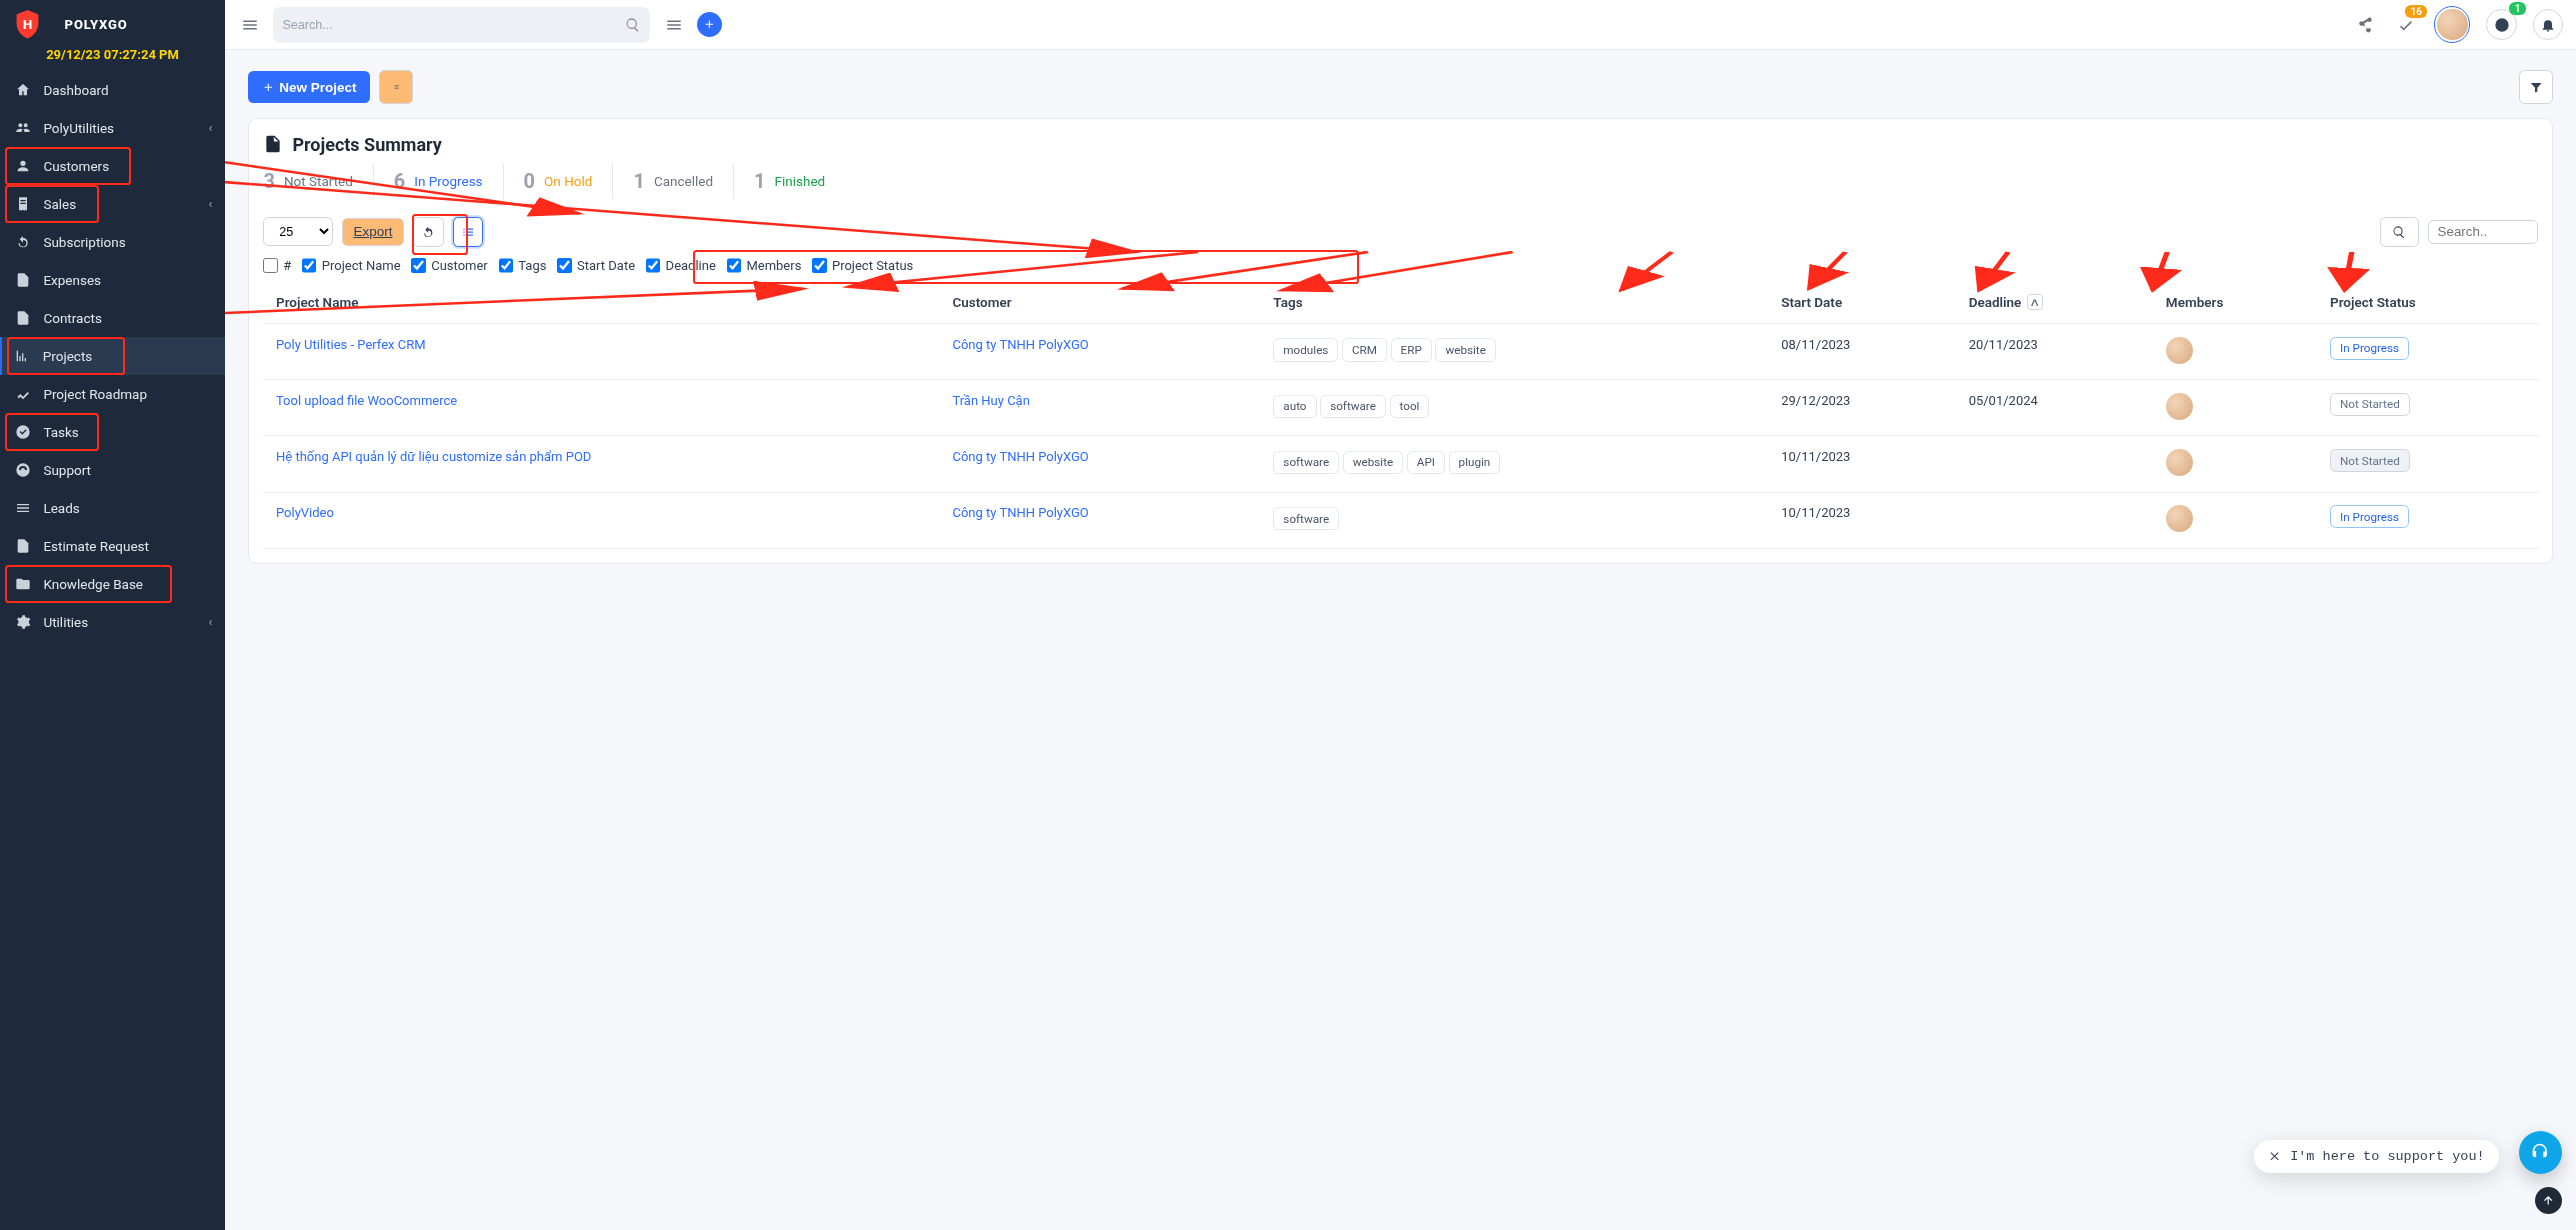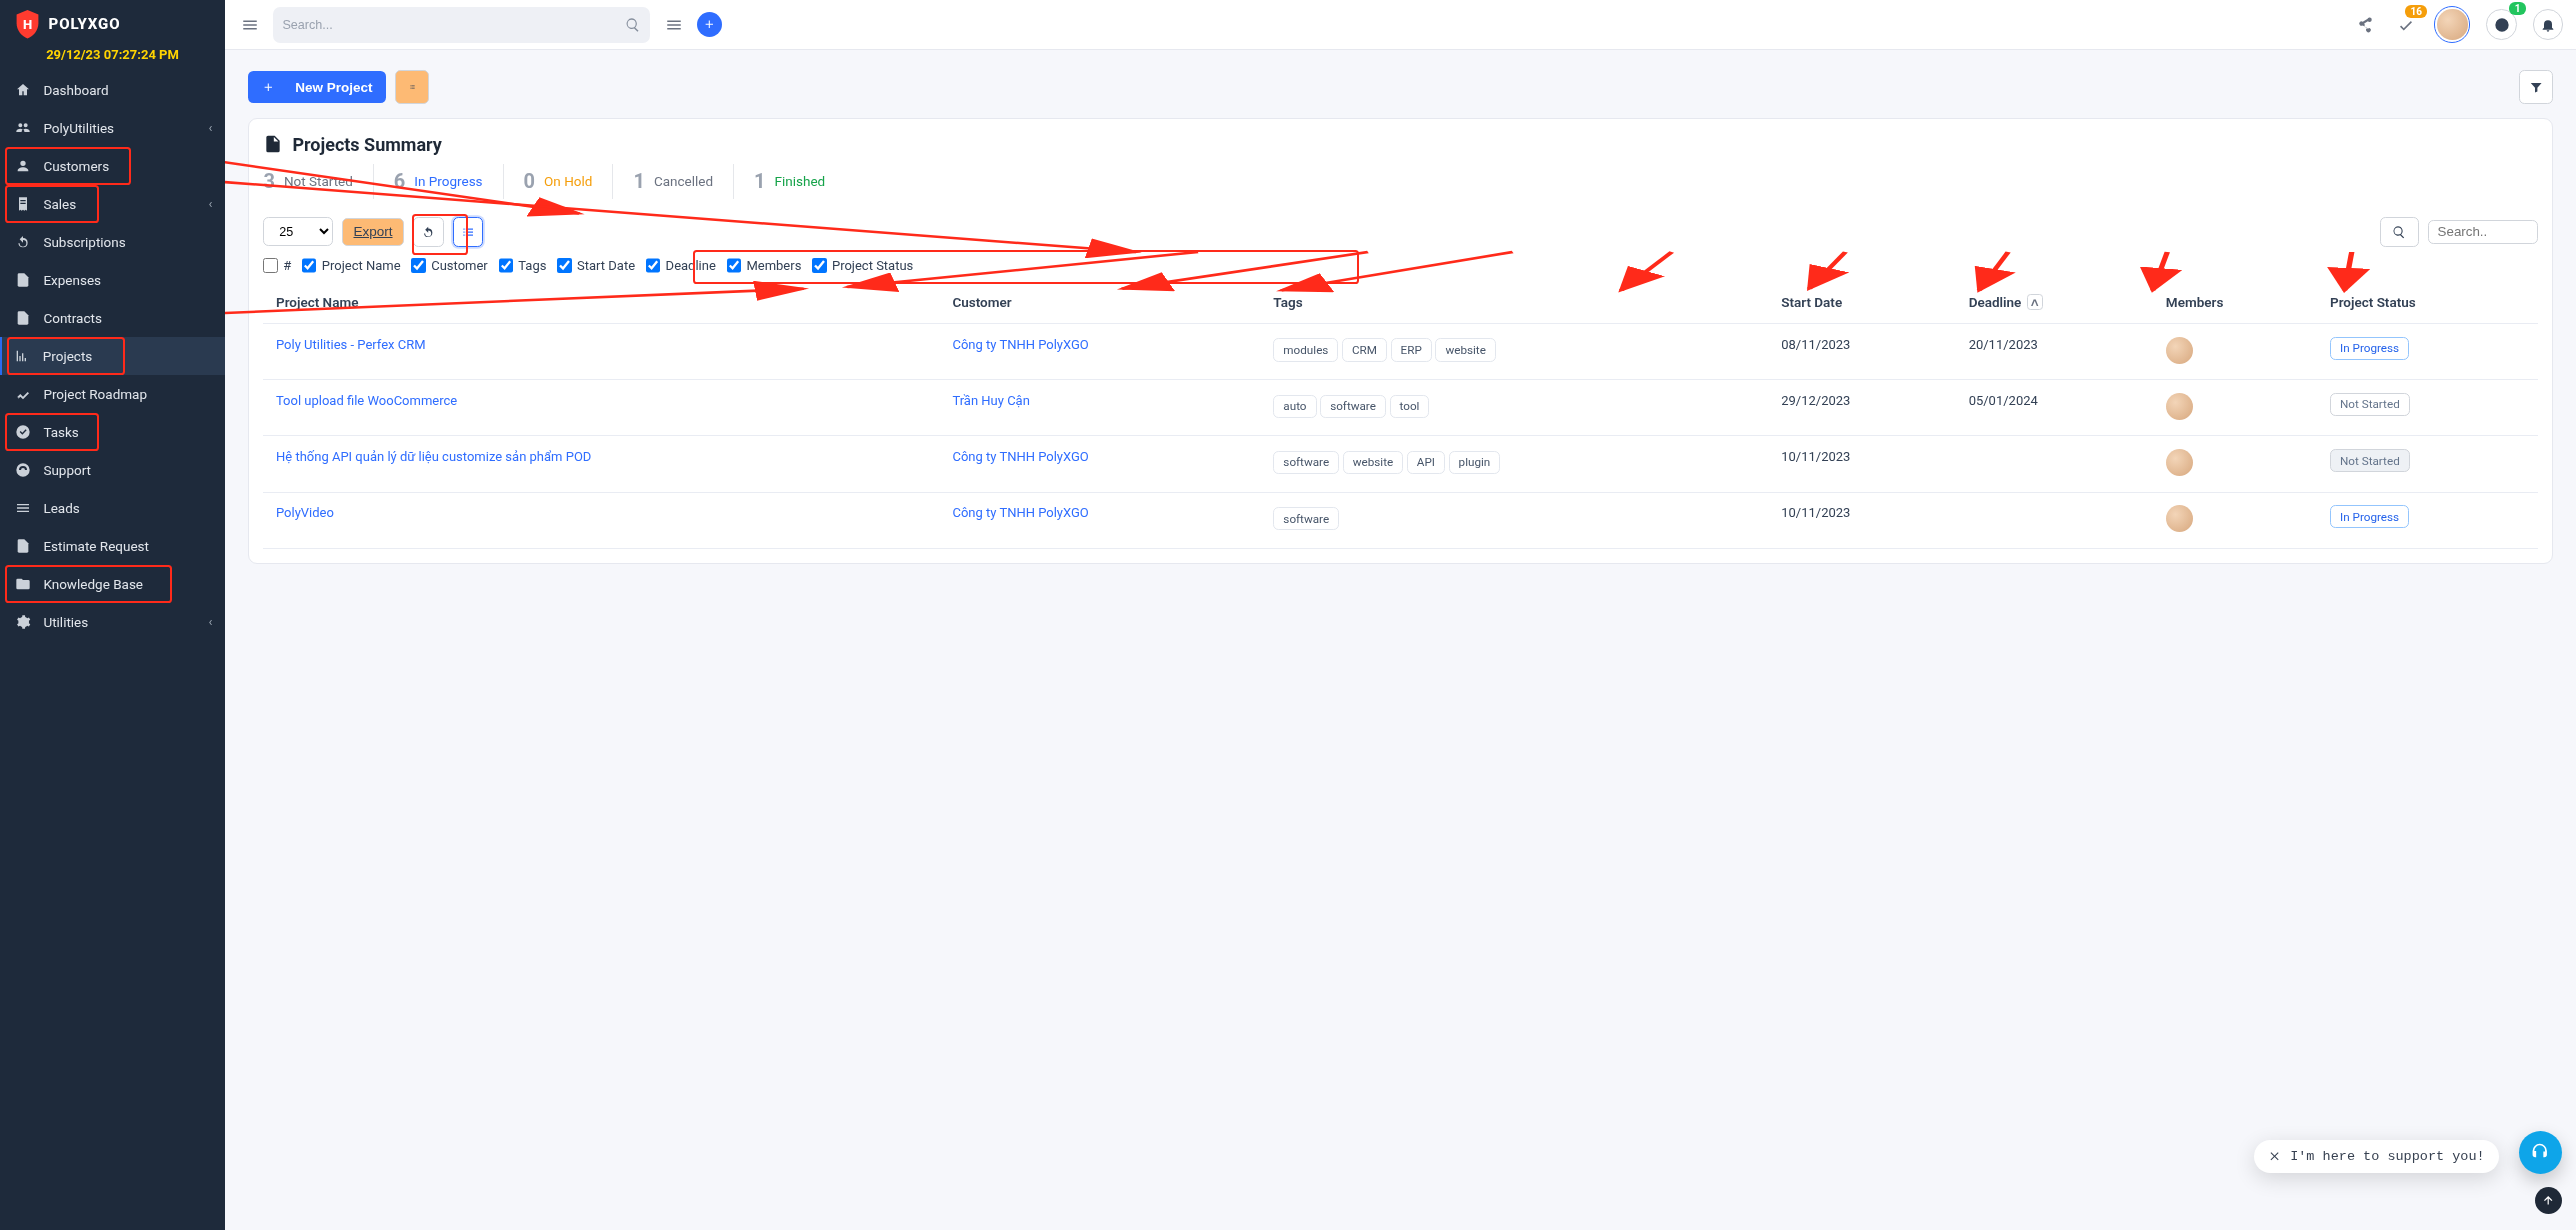--- a/index.html
+++ b/index.html
@@ -3,21 +3,21 @@
 <meta charset="utf-8">
 <style>
   * { box-sizing: border-box; margin: 0; padding: 0; }
   html, body { height: 100%; }
   body { font-family: -apple-system, BlinkMacSystemFont, "Segoe UI", Roboto, sans-serif; background: #f6f7fb; color: #334155; font-size: 13px; }
   .app { display: flex; height: 100%; min-height: 100vh; }
   
   .sidebar { width: 225px; background: #1e2a3b; color: #cbd1d9; flex: 0 0 225px; display: flex; flex-direction: column; }
   .brand { display: flex; align-items: center; gap: 7.2px; padding: 9px 14.4px 3.6px; }
   .brand-badge { width: 27px; height: 30.5px; }
-  .brand-text { color: #fff; font-weight: 800; letter-spacing: 0.9px; font-size: 15px; }
+  .brand-text { color: #fff; font-weight: 800; letter-spacing: 0.9px; font-size: 13px; margin-left: 16px; }
   .clock { color: #ffd400; text-align: center; font-weight: 700; font-size: 13px; padding: 3.6px 0 9px; }
   .navlist { list-style: none; display: flex; flex-direction: column; }
   .nav-item { display: flex; align-items: center; gap: 10.8px; padding: 9px 12.6px; color: #e2e6ec; cursor: pointer; position: relative; }
   .nav-item .ico { width: 20px; height: 20px; display: inline-flex; align-items: center; justify-content: center; color: #cbd1d9; }
   .nav-item .label { flex: 1; font-size: 13.5px; }
   .nav-item .chev { color: #9aa5b1; }
   .nav-item.active { background: #2a3a50; border-left: 2.7px solid #2a6bf0; padding-left: 10px; }
   .box-hl { position: absolute; border: 2.7px solid #ff2a1a; border-radius: 3.6px; pointer-events: none; }
   
   .main { flex: 1; display: flex; flex-direction: column; min-width: 0; }
@@ -28,21 +28,21 @@
   .search-wrap input::placeholder { color: #9aa2af; }
   .circle-add { width: 25px; height: 25px; border-radius: 50%; background: #2f6dff; color: #fff; display: inline-flex; align-items: center; justify-content: center; }
   .tb-right { margin-left: auto; display: flex; align-items: center; gap: 16px; }
   .icon-btn-wrap { position: relative; display: inline-flex; align-items: center; justify-content: center; }
   .badge { position: absolute; top: -7.2px; right: -9px; background: #f59e0b; color: #fff; border-radius: 6px; font-size: 10px; padding: 0.9px 5.4px; font-weight: 700; }
   .badge.green { background: #22c55e; }
   .avatar { width: 30.5px; height: 30.5px; border-radius: 50%; background: radial-gradient(circle at 35% 35%, #f3d5b8, #d7a77d); display: inline-block; }
   .avatar-ring { border: 1.8px solid #2f6dff; border-radius: 50%; padding: 1.8px; display: inline-flex; }
   .content { padding: 20px 23px; position: relative; }
   .action-row { display: flex; align-items: center; gap: 9px; }
-  .btn { display: inline-flex; align-items: center; gap: 21px; border-radius: 5.4px; padding: 7.2px 12.6px; font-size: 13.5px; cursor: pointer; border: 0.9px solid transparent; text-align: right; }
+  .btn { display: inline-flex; align-items: center; gap: 5px; border-radius: 5.4px; padding: 7.2px 12.6px; font-size: 13.5px; cursor: pointer; border: 0.9px solid transparent; text-align: right; }
   .btn.primary { background: #2f6dff; color: #fff; font-weight: 600; }
   .btn.outline { background: #fdba74; border: 0.9px solid #d1d5db; color: #334155; text-decoration: underline; }
   .icon-btn-square { width: 34px; height: 34px; border: 0.9px solid #d1d5db; border-radius: 5.4px; display: inline-flex; align-items: center; justify-content: center; background: #fff; color: #334155; cursor: pointer; }
   .filter-right { margin-left: auto; }
   .panel { background: #fff; border: 0.9px solid #e6e8ef; border-radius: 9px; margin-top: 14.4px; padding: 14.4px; }
   .sec-title { display: flex; align-items: center; gap: 9px; font-size: 18px; font-weight: 700; color: #1f2937; margin-bottom: 9px; }
   .summary { display: flex; gap: 0; margin-top: 9px; margin-bottom: 18px; }
   .summary .stat { display: flex; align-items: center; gap: 9px; padding: 5.4px 20px; border-left: 0.9px solid #e5e7eb; }
   .summary .stat:first-child { border-left: 0; padding-left: 0; }
   .summary .num { color: #9aa2af; font-size: 20px; font-weight: 700; }

